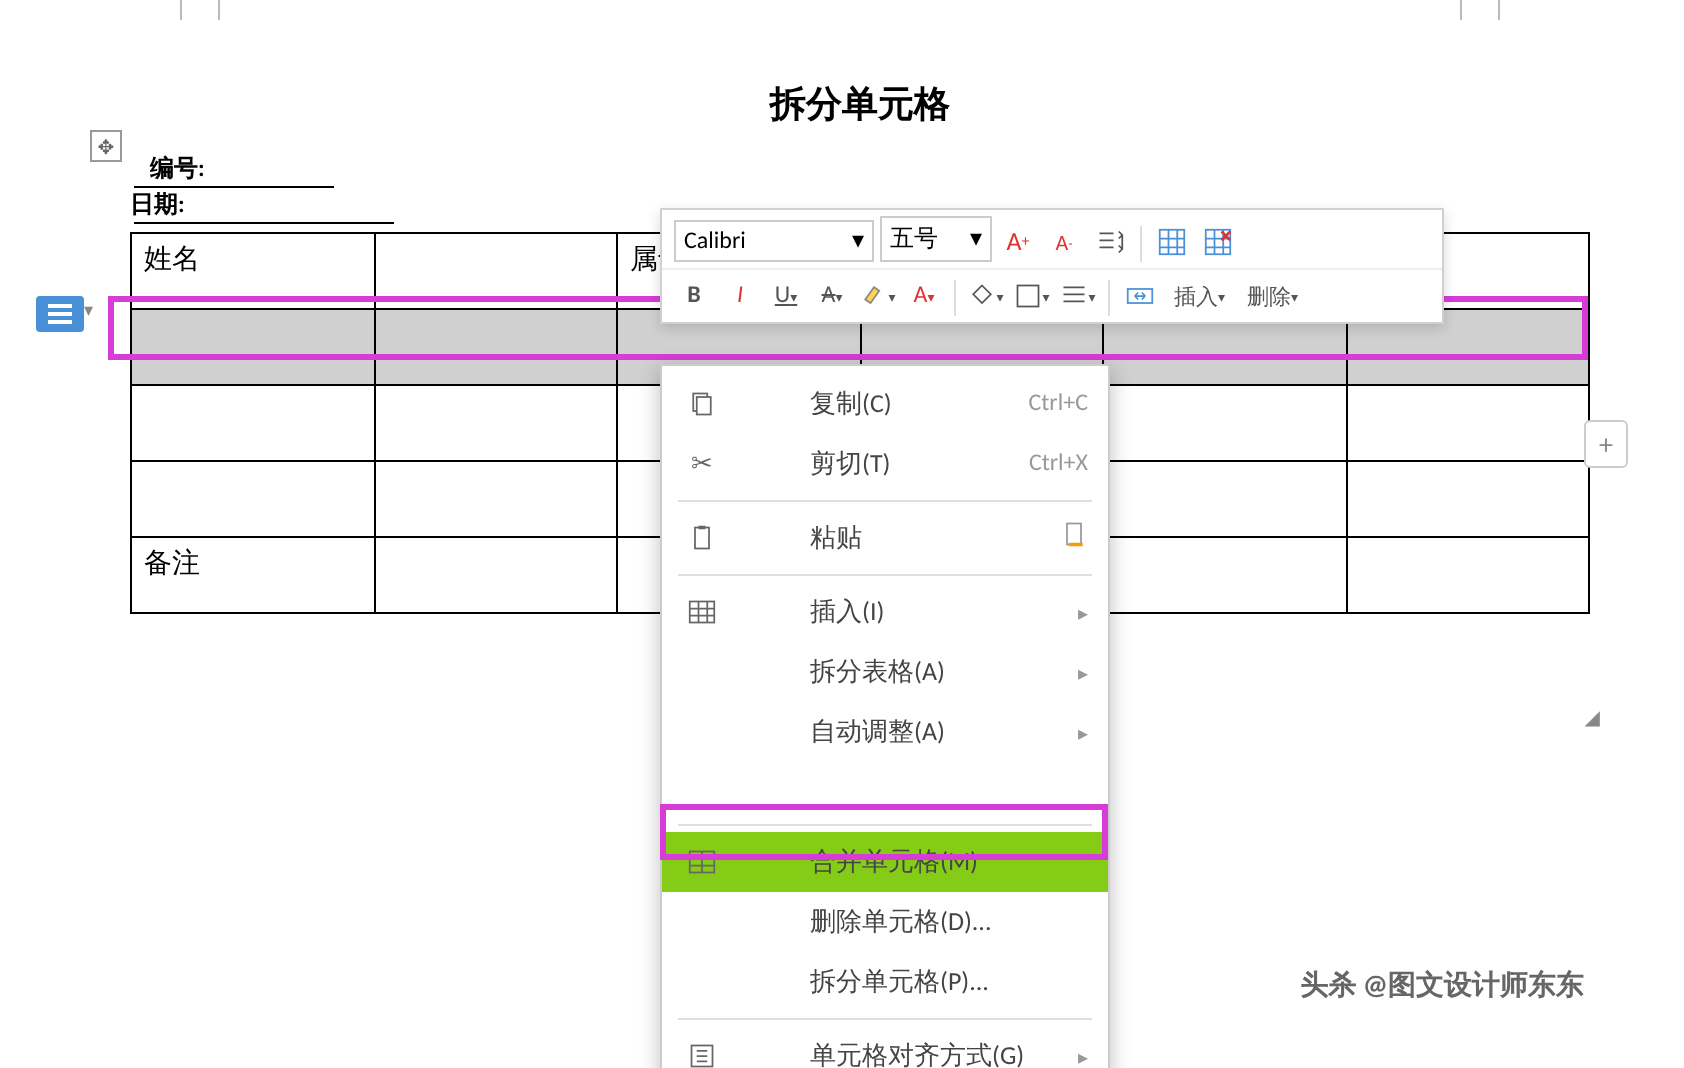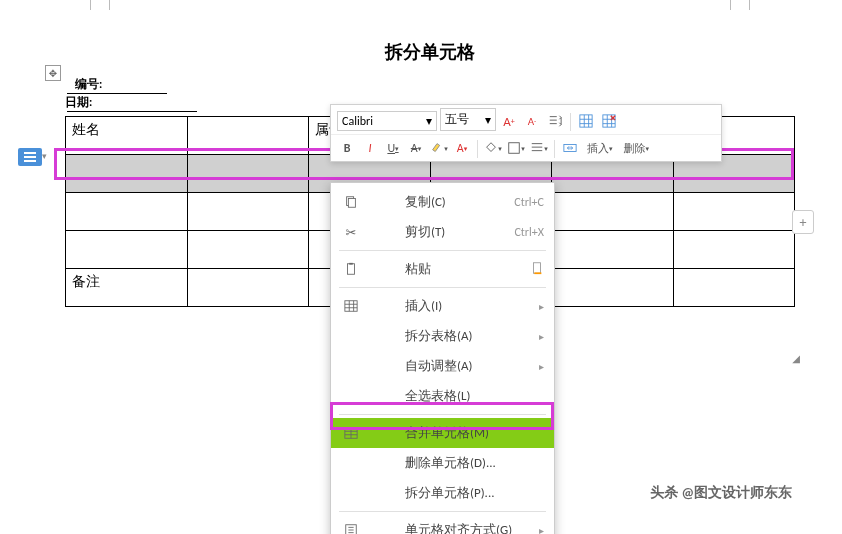--- a/index.html
+++ b/index.html
@@ -268,21 +268,20 @@
     <span class="ctx-label">拆分表格(A)</span>
     <span class="ctx-arrow">▸</span>
   </div>
   <div class="ctx-item">
     <span class="ctx-icon"></span>
     <span class="ctx-label">自动调整(A)</span>
     <span class="ctx-arrow">▸</span>
   </div>
   <div class="ctx-item">
     <span class="ctx-icon"></span>
-    <span class="ctx-label">全选表格(L)</span>
   </div>
   <div class="ctx-sep"></div>
   <div class="ctx-item highlight">
     <span class="ctx-icon">
         <svg viewBox="0 0 16 16">
           <rect x="1" y="2" width="14" height="12" stroke="#666" fill="none"></rect>
           <path d="M1 6h14M1 10h14M8 2v12" stroke="#666"></path>
         </svg>
       </span>
     <span class="ctx-label">合并单元格(M)</span>

